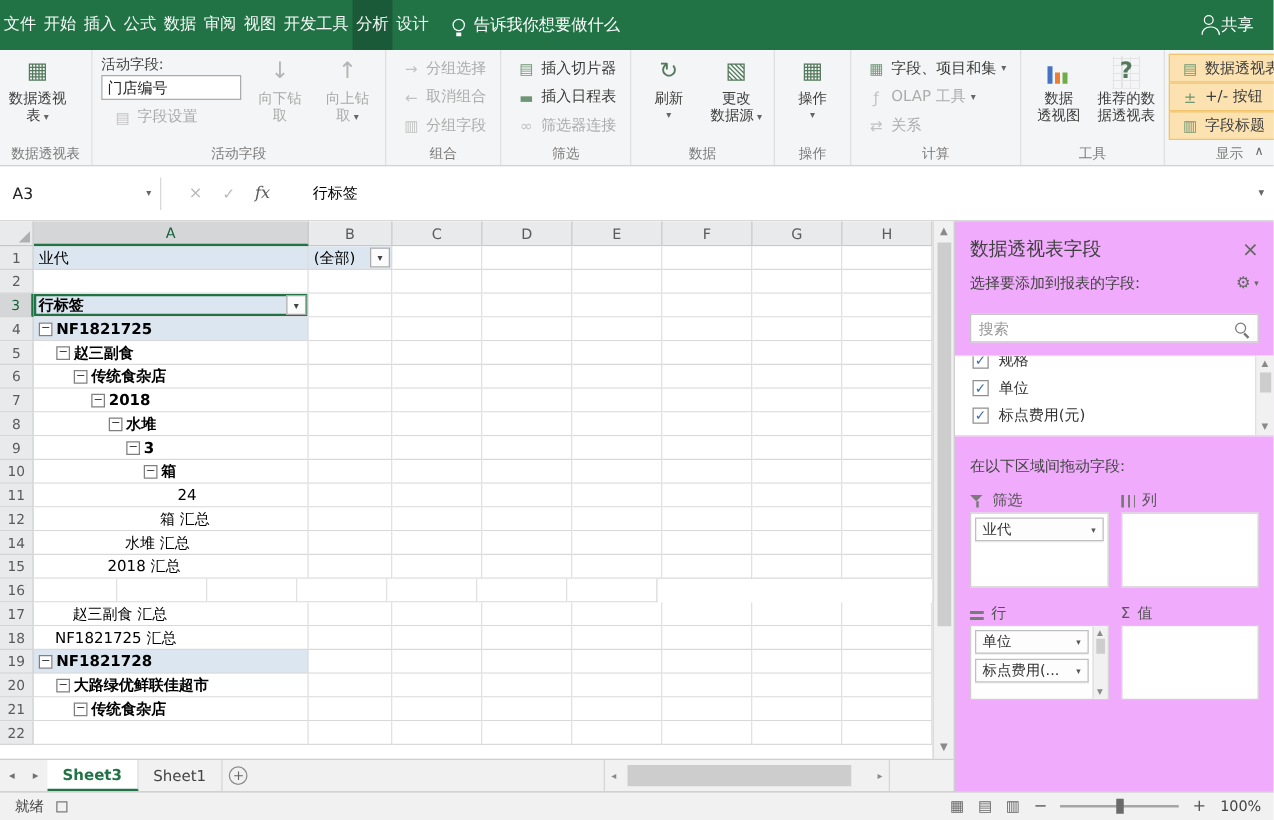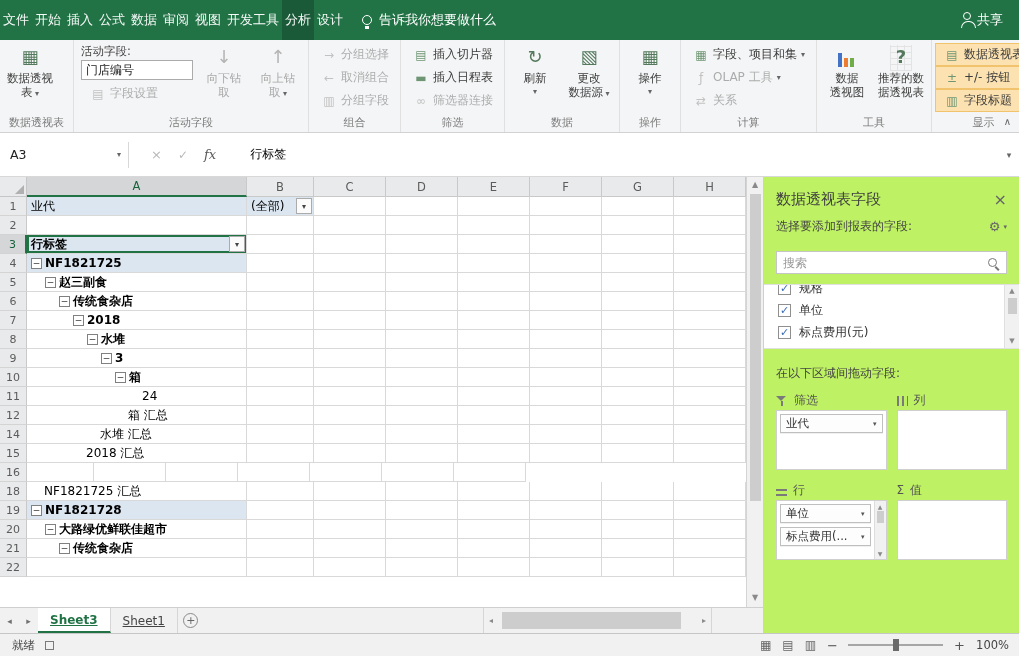--- a/index.html
+++ b/index.html
@@ -87,21 +87,21 @@
   .fdrop{position:absolute;right:1px;top:50%;margin-top:-8px;width:16px;height:16px;background:#fbfbfb;border:1px solid #ababab;color:#444;font-size:8px;display:flex;align-items:center;justify-content:center;}
   .vscroll{width:17px;background:#f1f1f1;border-left:1px solid #d4d4d4;display:flex;flex-direction:column;align-items:center;padding:2px 0;flex:none;}
   .varrow{color:#8a8a8a;font-size:8px;height:13px;line-height:12px;}
   .vthumb{width:11px;height:72%;background:#cdcdcd;margin:2px 0;}
   .varrow.bottom{margin-top:auto;}
 
   
   .sheetbar{height:26px;flex:none;background:#f1f1f1;border-top:1px solid #cfcfcf;display:flex;align-items:stretch;}
   .snav{width:19px;display:flex;align-items:center;justify-content:center;color:#707070;font-size:9px;}
   .stabs{display:flex;}
-  .stab{padding:0 12px;display:flex;align-items:center;font-size:12px;color:#444;border-right:1px solid #d6d6d6;background:#f1f1f1;text-decoration:underline;}
+  .stab{padding:0 12px;display:flex;align-items:center;font-size:12px;color:#444;border-right:1px solid #d6d6d6;background:#f1f1f1;}
   .stab.active{background:#fff;color:#217346;font-weight:bold;border-bottom:2px solid #217346;}
   .addsheet{width:26px;display:flex;align-items:center;justify-content:center;}
   .addsheet .plus{width:15px;height:15px;border:1px solid #8a8a8a;border-radius:50%;line-height:13px;text-align:center;color:#666;font-size:11px;}
   .hspacer{flex:1;}
   .hscroll{width:228px;display:flex;align-items:center;background:#f1f1f1;border-left:1px solid #d6d6d6;}
   .harrow{width:14px;text-align:center;color:#8a8a8a;font-size:8px;}
   .htrack{flex:1;height:100%;position:relative;}
   .hthumb{position:absolute;left:4px;right:16px;top:4px;bottom:4px;background:#cdcdcd;}
   .hend{width:52px;border-left:1px solid #d6d6d6;}
 
@@ -111,21 +111,21 @@
   .macrodot{width:9px;height:9px;border:1.5px solid #7a7a7a;margin-left:10px;}
   .sb-right{margin-left:auto;display:flex;align-items:center;gap:11px;padding-right:10px;}
   .vicon{color:#666;font-size:12px;}
   .zminus,.zplus{color:#555;font-size:13px;width:10px;text-align:center;}
   .ztrack{width:95px;height:2px;background:#a6a6a6;position:relative;}
   .ztrack::before{content:'';position:absolute;left:50%;top:-3px;width:1px;height:8px;background:#a6a6a6;}
   .zthumb{position:absolute;left:50%;top:-5px;margin-left:-3px;width:6px;height:12px;background:#6a6a6a;}
   .zoomlabel{min-width:34px;text-align:right;}
 
   
-  .pane{width:256px;flex:none;background:#bef264;border-left:1px solid #cfcfcf;display:flex;flex-direction:column;min-height:0;font-size:12px;color:#333;}
+  .pane{width:256px;flex:none;background:#f0abfc;border-left:1px solid #cfcfcf;display:flex;flex-direction:column;min-height:0;font-size:12px;color:#333;}
   .pane-head{display:flex;align-items:center;padding:13px 12px 7px;}
   .pane-title{font-size:15px;color:#3f3f3f;flex:1;}
   .pane-close{color:#666;font-size:16px;line-height:16px;}
   .pane-choose{display:flex;align-items:center;padding:2px 12px 4px;font-size:12px;color:#444;}
   .pane-choose .choose-txt{flex:1;}
   .gear{color:#666;font-size:13px;display:flex;align-items:center;gap:3px;}
   .garrow{font-size:7px;color:#666;}
   .pane-search{margin:12px 12px 10px;height:23px;background:#fff;border:1px solid #c5c5c5;display:flex;align-items:center;padding:0 6px;}
   .pane-search input{flex:1;border:none;outline:none;font-family:inherit;font-size:12px;color:#333;background:transparent;}
   .pane-search input::placeholder{color:#999;}
@@ -607,20 +607,35 @@
                 <div class="rhead">16</div>
                 <div class="cell" style="width: 67px;"></div>
                 <div class="cell" style="width: 72px;"></div>
                 <div class="cell" style="width: 72px;"></div>
                 <div class="cell" style="width: 72px;"></div>
                 <div class="cell" style="width: 72px;"></div>
                 <div class="cell" style="width: 72px;"></div>
                 <div class="cell" style="width: 72px;"></div>
               </div>
               <div class="grow">
+                <div class="rhead">17</div>
+                <div class="cell colA" style="width: 220px;">
+                  <span class="indent" style="width: 18px;"></span>
+                  <span class="indent" style="width: 13px;"></span>
+                  <span class="ctext">赵三副食 汇总</span>
+                </div>
+                <div class="cell" style="width: 67px;"></div>
+                <div class="cell" style="width: 72px;"></div>
+                <div class="cell" style="width: 72px;"></div>
+                <div class="cell" style="width: 72px;"></div>
+                <div class="cell" style="width: 72px;"></div>
+                <div class="cell" style="width: 72px;"></div>
+                <div class="cell" style="width: 72px;"></div>
+              </div>
+              <div class="grow">
                 <div class="rhead">18</div>
                 <div class="cell colA" style="width: 220px;">
                   <span class="indent" style="width: 4px;"></span>
                   <span class="indent" style="width: 13px;"></span>
                   <span class="ctext">NF1821725 汇总</span>
                 </div>
                 <div class="cell" style="width: 67px;"></div>
                 <div class="cell" style="width: 72px;"></div>
                 <div class="cell" style="width: 72px;"></div>
                 <div class="cell" style="width: 72px;"></div>

